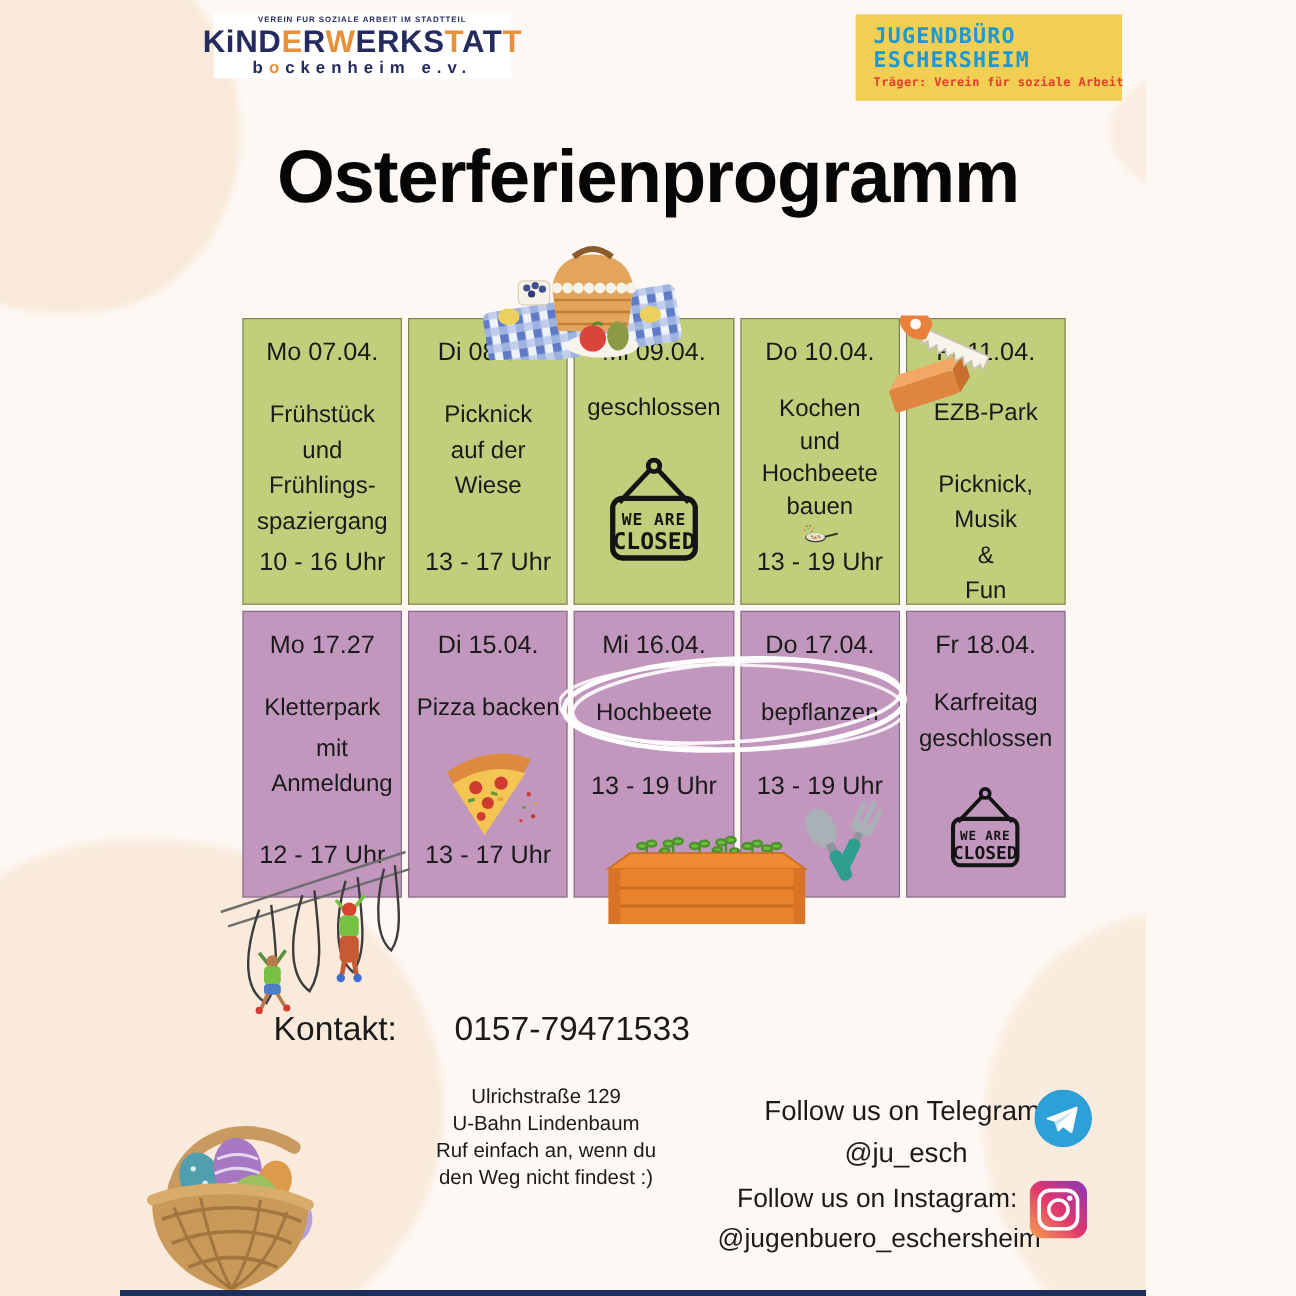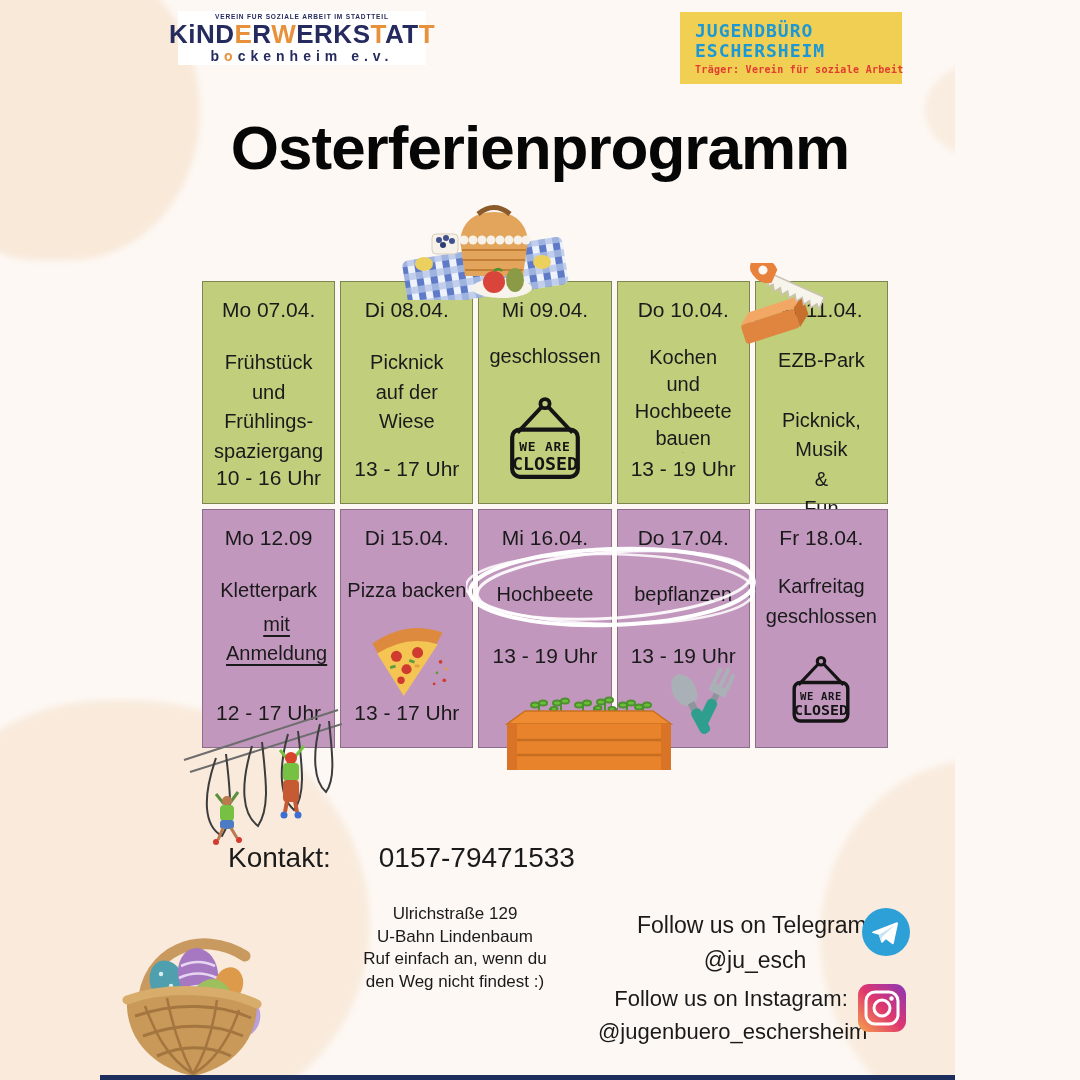--- a/index.html
+++ b/index.html
@@ -7,41 +7,41 @@
           font-family:"Liberation Sans",sans-serif;color:#1a1a1a;}
   .abs{position:absolute;}
   .blob{position:absolute;background:#f7e4d0;opacity:.75;filter:blur(3px);}
 
   
   .kw-logo{left:178px;top:11px;width:248px;height:54px;background:#fff;display:flex;flex-direction:column;
            align-items:center;justify-content:center;z-index:3;}
   .kw-tagline{font-size:8px;letter-spacing:1px;font-weight:bold;color:#262b5f;transform:scale(.82);white-space:nowrap;}
   .kw-word1{font-size:26px;font-weight:800;line-height:1;white-space:pre;letter-spacing:.5px;}
   .kw-word2{font-size:14px;font-weight:bold;letter-spacing:5px;white-space:pre;color:#262b5f;margin-top:1px;}
-  .jb-logo{left:680px;top:12px;width:222px;height:72px;background:#f0cf52;display:flex;align-items:center;
+  .jb-logo{left:713px;top:12px;width:222px;height:72px;background:#f0cf52;display:flex;align-items:center;
            gap:7px;padding:21px 8px;box-sizing:border-box;z-index:3;}
   .jb-text{display:flex;flex-direction:column;line-height:1.12;}
   .jb-line{font-family:"DejaVu Sans Mono",monospace;font-weight:bold;font-size:18px;color:#1b98d5;letter-spacing:1px;}
   .jb-tagline{font-family:"DejaVu Sans Mono",monospace;font-weight:bold;font-size:10px;color:#e23c33;margin-top:3px;letter-spacing:.3px;white-space:nowrap;}
 
   .title{left:0;top:112px;width:1080px;text-align:center;font-size:62px;font-weight:800;
          letter-spacing:-1px;color:#060606;z-index:2;}
 
   
   .grid{left:202px;top:265px;width:686px;display:grid;grid-template-columns:repeat(5,1fr);
         grid-template-rows:239px 239px;gap:5px;z-index:1;}
   .cell{display:flex;flex-direction:column;align-items:center;text-align:center;
         padding:16px 6px 22px;box-sizing:border-box;position:relative;}
-  .cell.green{background:#c1cf7d;border:1.5px solid rgba(80,85,48,.6);margin-top:16px;}
+  .cell.green{background:#c1cf7d;border:1.5px solid rgba(80,85,48,.6);}
   .cell.purple{background:#c297be;border:1.5px solid rgba(96,72,96,.55);}
   .c-date{font-size:21px;}
   .c-act{font-size:20px;line-height:1.48;margin-top:26px;white-space:pre-line;}
   .c-act2{font-size:20px;line-height:1.48;margin-top:30px;white-space:pre-line;}
   .c-note{font-size:20px;line-height:1.48;margin-top:4px;white-space:pre-line;
-          text-decoration:underline;text-underline-offset:4px;margin-left:16px;}
+          text-underline-offset:4px;margin-left:16px;}
   .c-time{font-size:21px;margin-top:auto;}
   .w1c3 .c-act{margin-top:20px;}
   .w2c1 .c-time,.w2c2 .c-time{}
   .w2c3 .c-act,.w2c4 .c-act{margin-top:30px;}
   .w2c3 .c-time,.w2c4 .c-time{margin-top:34px;}
   .w2c5 .c-act{margin-top:22px;}
   .closed-sign{width:80px;height:90px;margin-top:24px;}
   .pan-icon{width:104px;height:58px;margin-top:auto;}
   .pizza-icon{width:90px;height:90px;margin-top:8px;}
 
@@ -209,21 +209,21 @@
     <div class="cell green w1c5">
       <div class="c-date">Fr 11.04.</div>
       <div class="c-act" style="margin-top:24px;">EZB-Park</div>
       <div class="c-act2">Picknick, Musik
 &amp;
 Fun</div>
       <div class="c-time">13 - 20Uhr</div>
     </div>
 
     <div class="cell purple w2c1">
-      <div class="c-date">Mo 12.09</div>
+      <div class="c-date">Mo 17.27</div>
       <div class="c-act">Kletterpark</div>
       <div class="c-note">mit 
 Anmeldung</div>
       <div class="c-time">12 - 17 Uhr</div>
     </div>
 
     <div class="cell purple w2c2">
       <div class="c-date">Di 15.04.</div>
       <div class="c-act">Pizza backen</div>
       <svg class="pizza-icon" viewBox="0 0 95 95">

